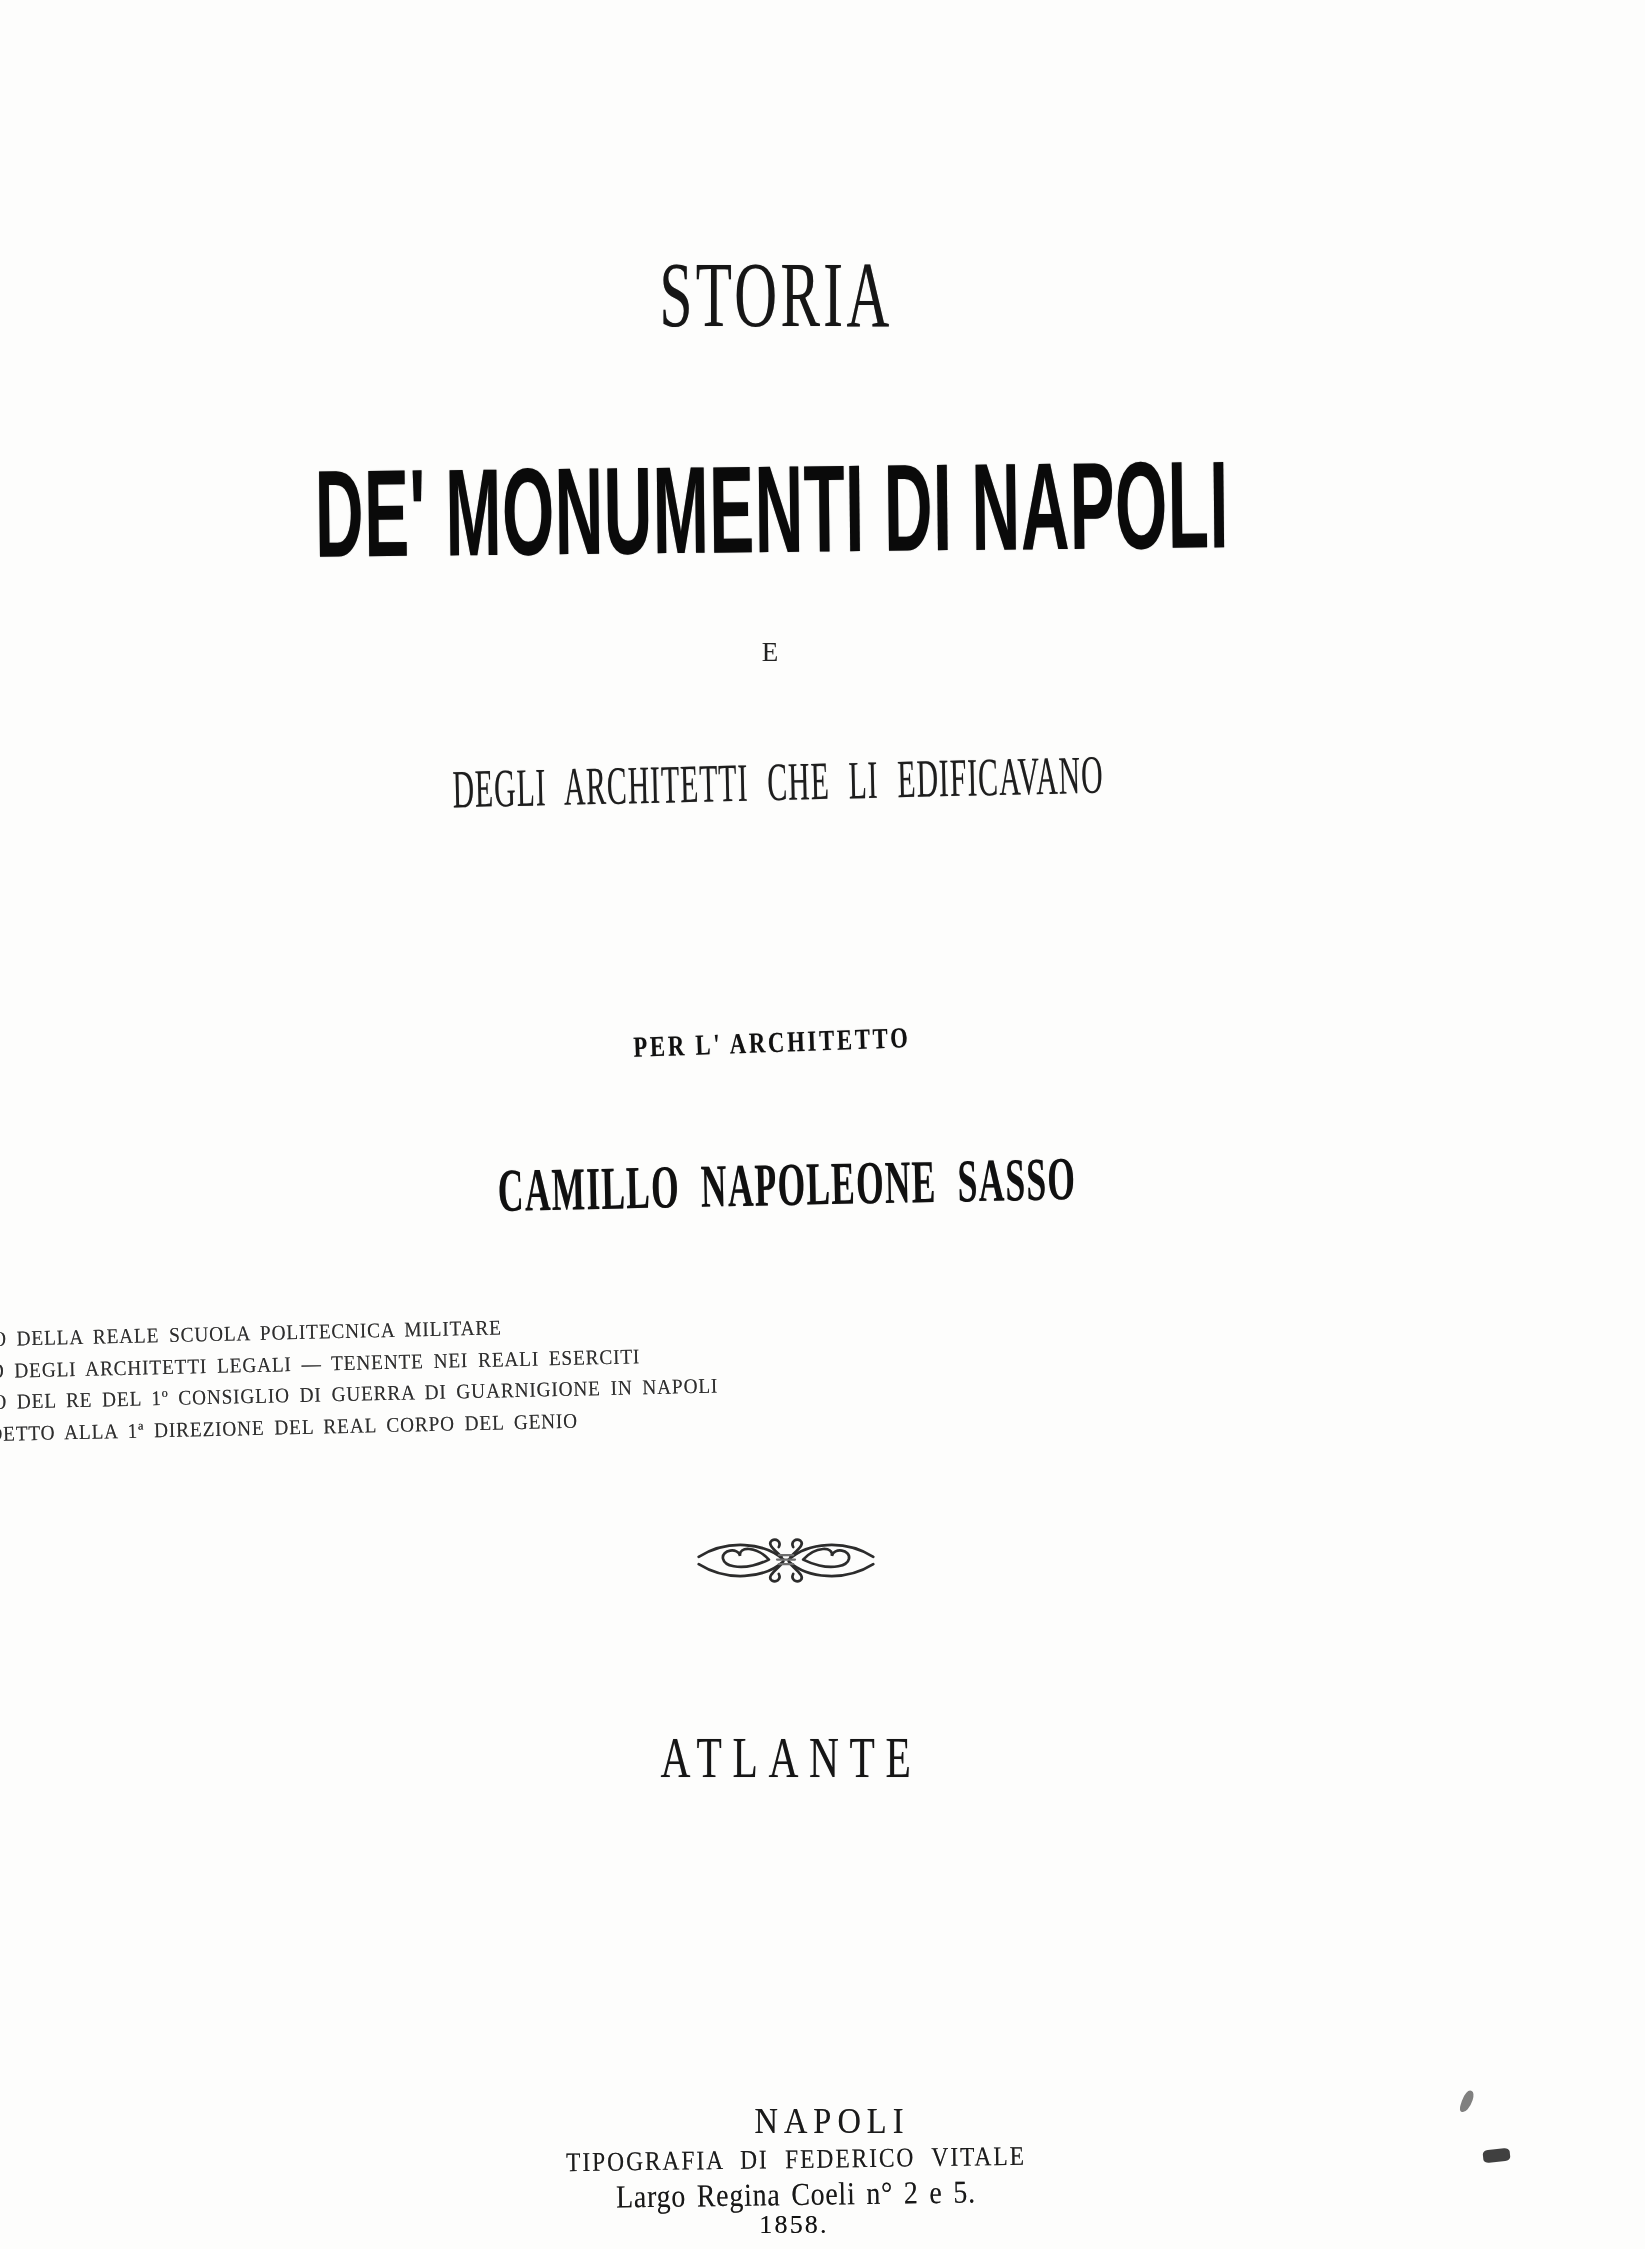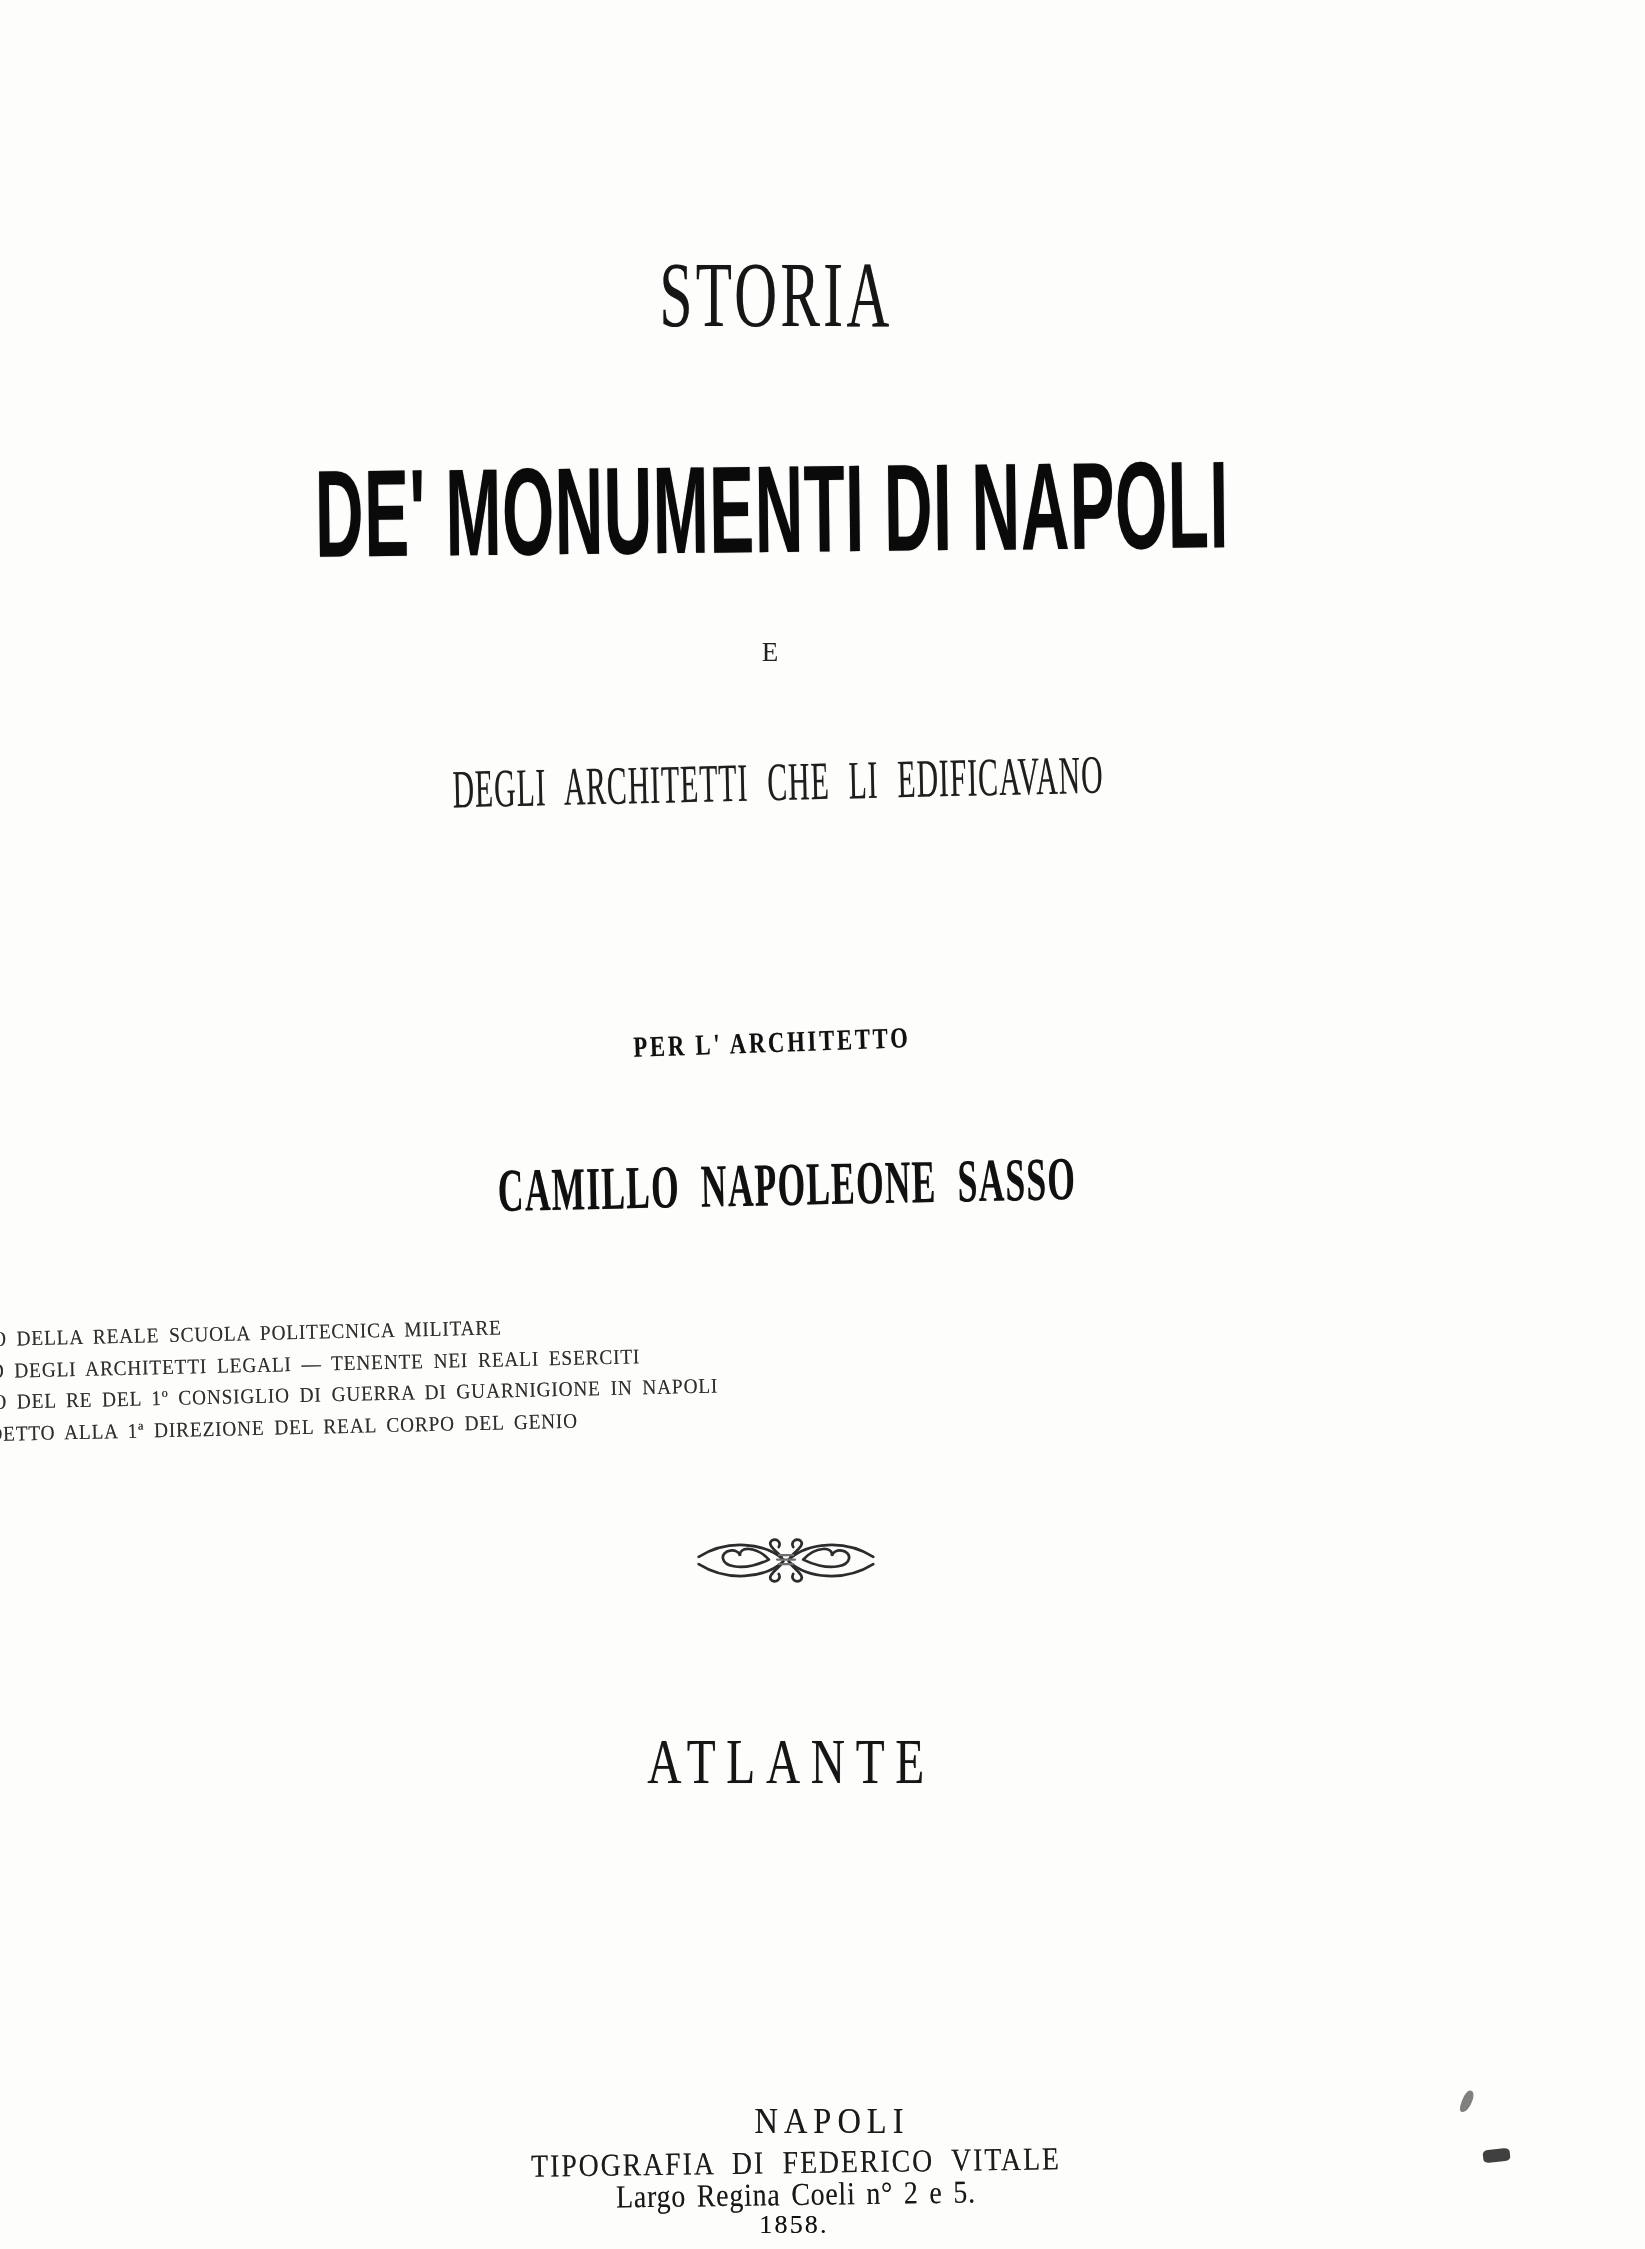--- a/index.html
+++ b/index.html
@@ -65,29 +65,29 @@
   .cred-line .ink{transform:rotate(-1.3deg) scaleX(.92);}
 
   
   .ornament{position:absolute;top:1537px;left:786px;transform:translateX(-50%);
     width:180px;height:47px;}
   .ornament svg{width:100%;height:100%;}
   .flo{fill:none;stroke:#2c2c2c;stroke-width:6;stroke-linecap:round;}
   .flo-bars{fill:none;stroke:#6f6f6f;stroke-width:5;stroke-linecap:round;}
 
   
-  .volume-title{top:1730px;left:791px;font-size:64px;letter-spacing:14.4px;
+  .volume-title{top:1730px;left:791px;font-size:56px;letter-spacing:14.4px;
     color:#151515;text-shadow:0 0 0.9px rgba(10,10,10,.4);}
   .volume-title .ink{transform:scaleX(.74);}
 
   
   .imprint-city{top:2103px;left:832px;font-size:36px;letter-spacing:6.7px;color:#1a1a1a;
     text-shadow:0 0 0.4px rgba(20,20,20,.5);}
   .imprint-city .ink{transform:scaleX(.9);}
-  .imprint-printer{top:2146px;left:796px;font-size:32px;letter-spacing:2.2px;word-spacing:10px;
+  .imprint-printer{top:2146px;left:796px;font-size:27px;letter-spacing:2.2px;word-spacing:10px;
     color:#1c1c1c;text-shadow:0 0 0.4px rgba(20,20,20,.5);text-decoration:underline;}
   .imprint-printer .ink{transform:rotate(-0.8deg) scaleX(.87);}
   .imprint-address{top:2178px;left:796px;font-size:32px;font-weight:400;letter-spacing:0.9px;
     word-spacing:3.6px;color:#181818;text-shadow:0 0 0.4px rgba(20,20,20,.5);}
   .imprint-address .ink{transform:rotate(-0.8deg) scaleX(.87);}
   .imprint-year{top:2212px;left:794px;font-size:26px;font-weight:400;letter-spacing:2.2px;
     color:#121212;text-shadow:0 0 0.4px rgba(0,0,0,.5);}
   .speck-comma{position:absolute;left:1462px;top:2090px;width:10px;height:22.5px;
     background:#4a4a4a;border-radius:60% 40% 70% 30%;transform:rotate(18deg);opacity:.7;}
   .speck-dash{position:absolute;left:1483px;top:2149px;width:27px;height:12.6px;

